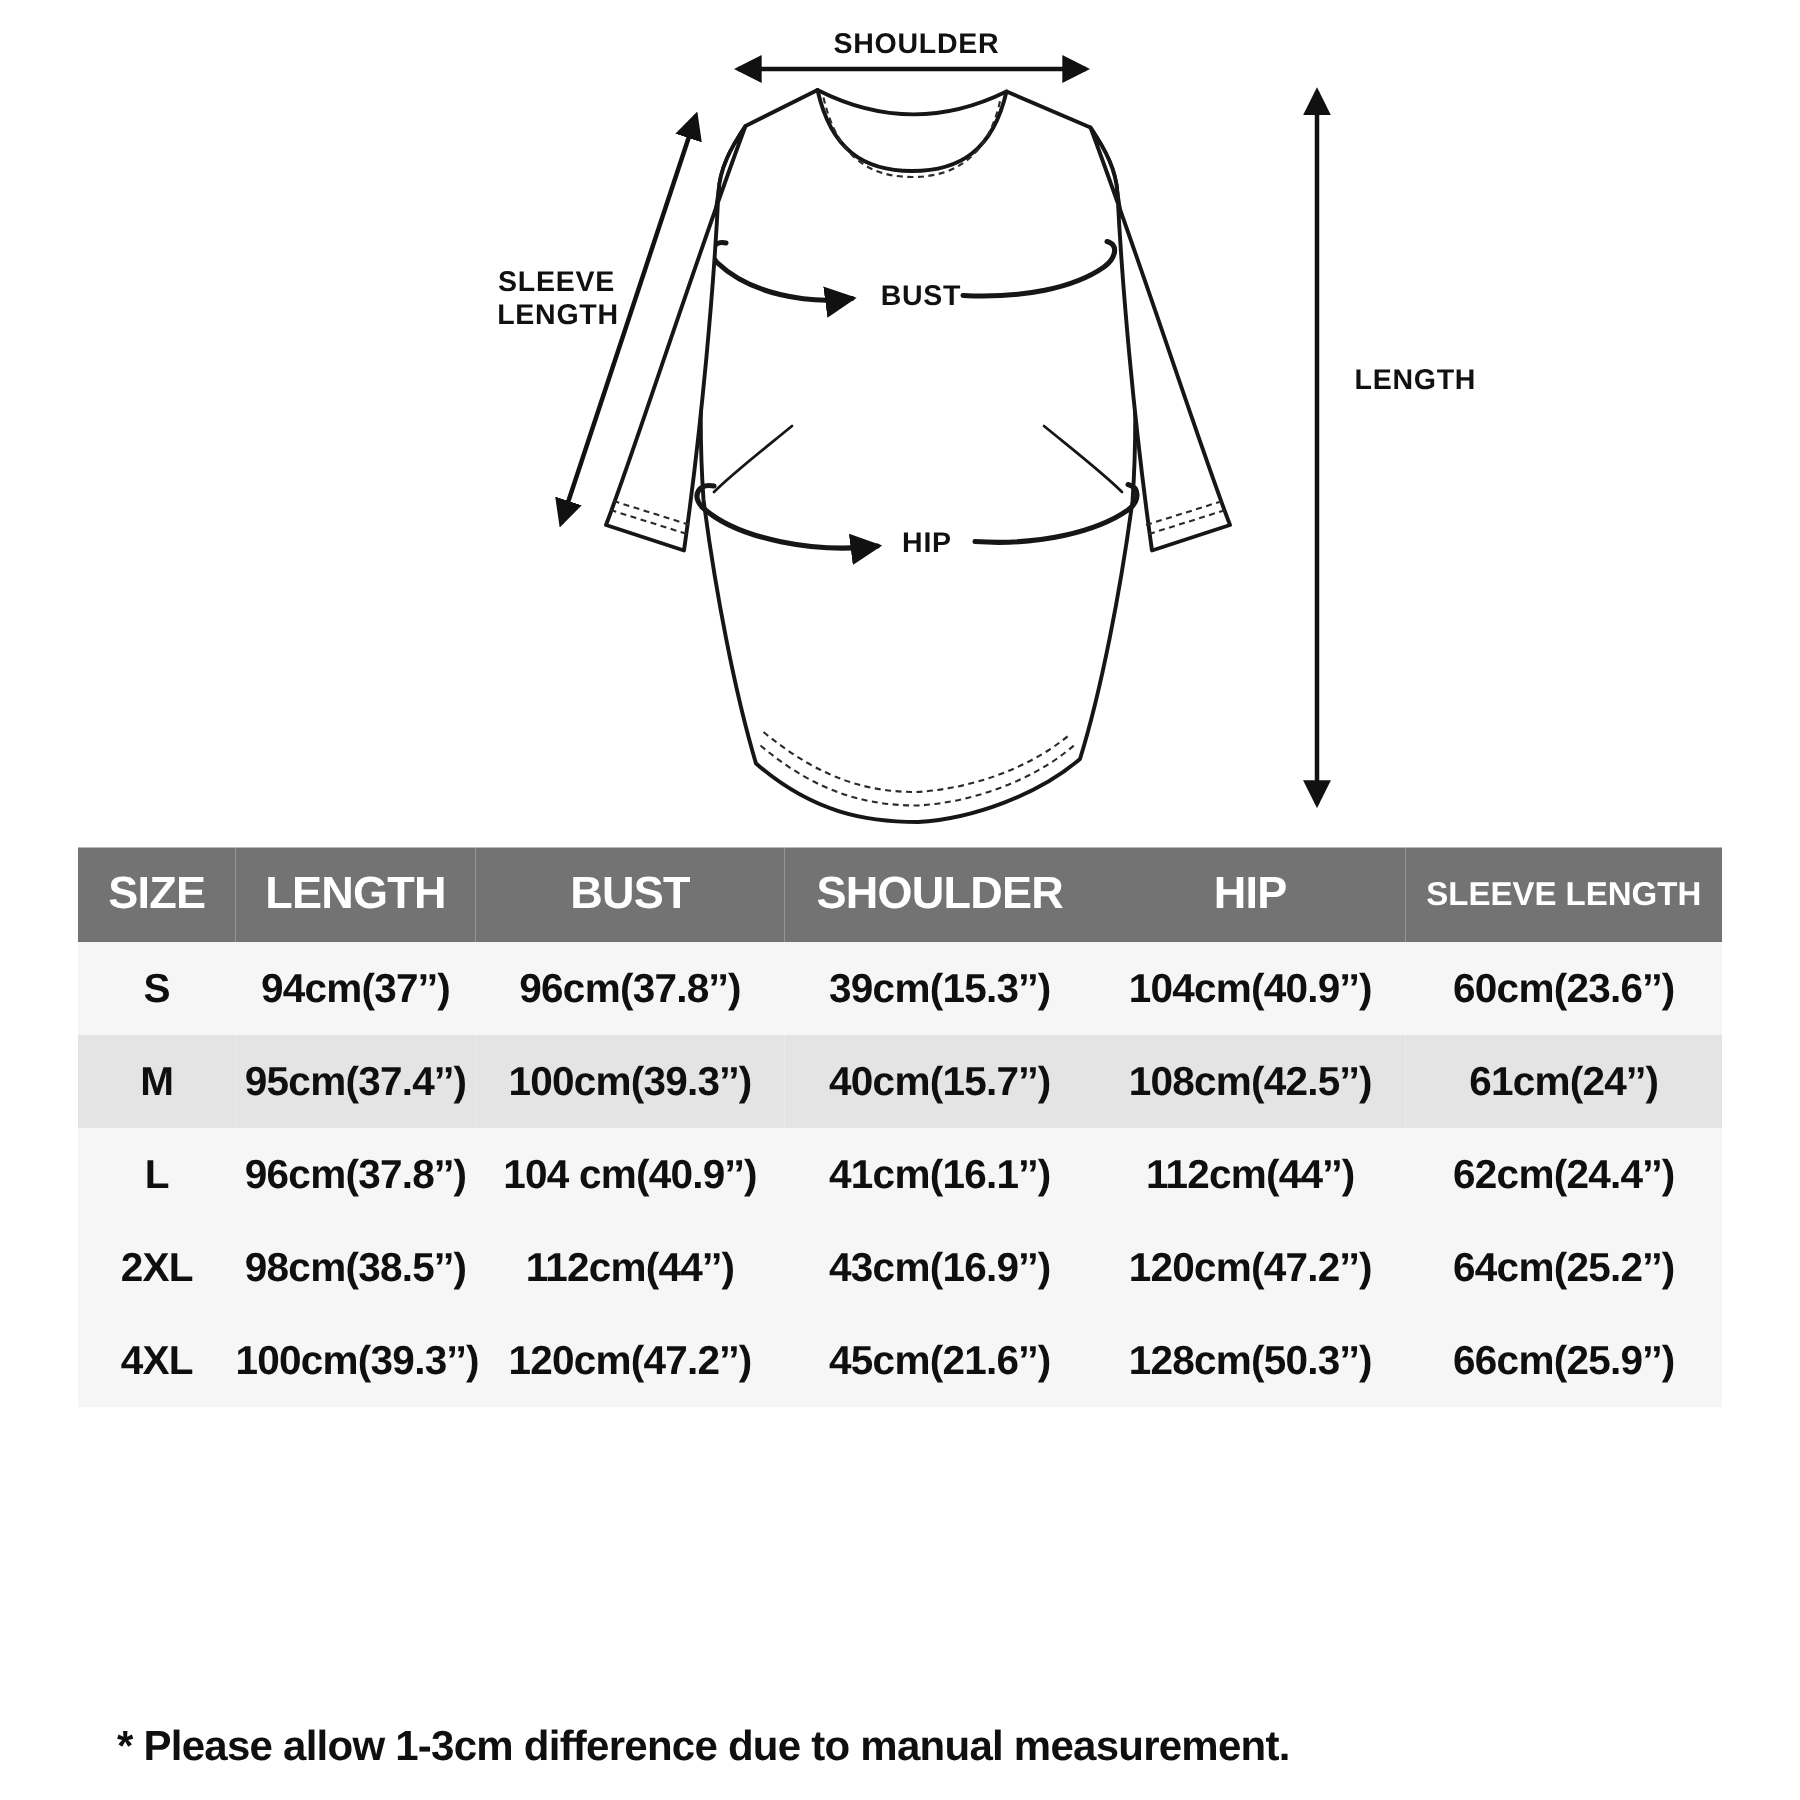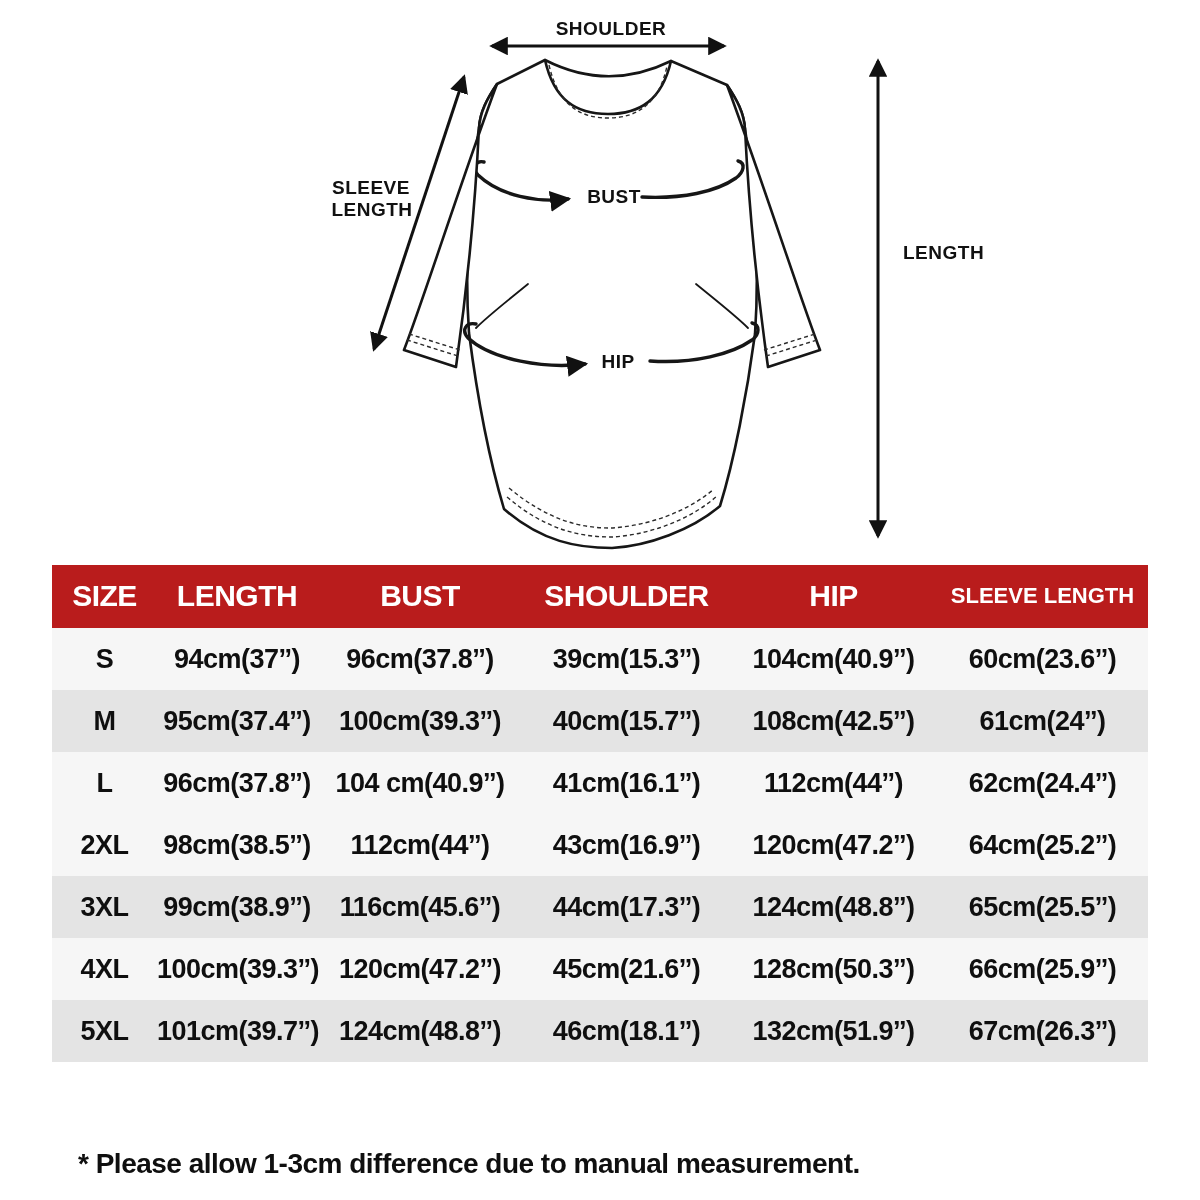--- a/index.html
+++ b/index.html
@@ -16,21 +16,21 @@
   .garment-fill { fill:#ffffff; stroke:#161616; stroke-width:2.6; stroke-linejoin:round; }
   .stitch { fill:none; stroke:#2a2a2a; stroke-width:1.4; stroke-dasharray:4 3; }
   .tape { fill:none; stroke:#161616; stroke-width:3.4; stroke-linecap:round; }
   .meas { fill:none; stroke:#111111; stroke-width:3; }
 
   table.size-table {
     position:absolute; left:52px; top:565px; width:1096px;
     border-collapse:collapse; table-layout:fixed;
   }
   table.size-table th {
-    background:#b91c1c; color:#ffffff; font-weight:bold;
+    background:#737373; color:#ffffff; font-weight:bold;
     font-size:30px; height:63px; line-height:1.03; padding:0 4px;
     letter-spacing:-0.5px; text-align:center; vertical-align:middle;
   }
   table.size-table th.th-small { font-size:22px; letter-spacing:0; }
   table.size-table td {
     text-align:center; vertical-align:middle; height:62px;
     font-size:27px; font-weight:bold; color:#0f0f0f; letter-spacing:-0.5px;
     padding:0;
   }
   tr.row-light { background:#f6f6f6; }
@@ -162,42 +162,26 @@
           <td>62cm(24.4’’)</td>
         </tr>
         <tr class="row-light">
           <td>2XL</td>
           <td>98cm(38.5’’)</td>
           <td>112cm(44’’)</td>
           <td>43cm(16.9’’)</td>
           <td>120cm(47.2’’)</td>
           <td>64cm(25.2’’)</td>
         </tr>
-        <tr class="row-dark">
-          <td>3XL</td>
-          <td>99cm(38.9’’)</td>
-          <td>116cm(45.6’’)</td>
-          <td>44cm(17.3’’)</td>
-          <td>124cm(48.8’’)</td>
-          <td>65cm(25.5’’)</td>
-        </tr>
         <tr class="row-light">
           <td>4XL</td>
           <td>100cm(39.3’’)</td>
           <td>120cm(47.2’’)</td>
           <td>45cm(21.6’’)</td>
           <td>128cm(50.3’’)</td>
           <td>66cm(25.9’’)</td>
-        </tr>
-        <tr class="row-dark">
-          <td>5XL</td>
-          <td>101cm(39.7’’)</td>
-          <td>124cm(48.8’’)</td>
-          <td>46cm(18.1’’)</td>
-          <td>132cm(51.9’’)</td>
-          <td>67cm(26.3’’)</td>
         </tr>
       </tbody>
   </table>
 
   <div class="footnote">* Please allow 1-3cm difference due to manual measurement.</div>
 
 </div>
 
 </body></html>

